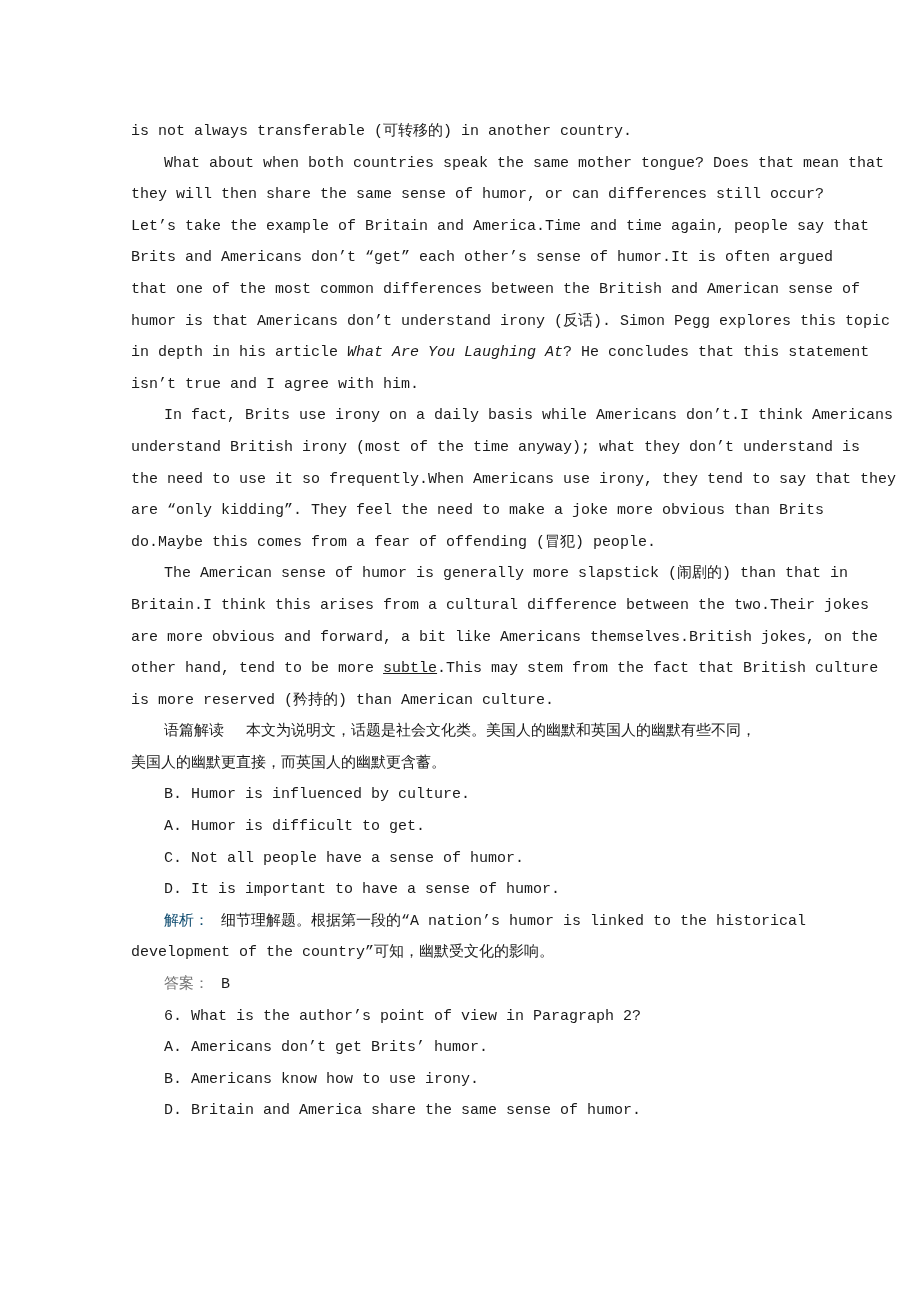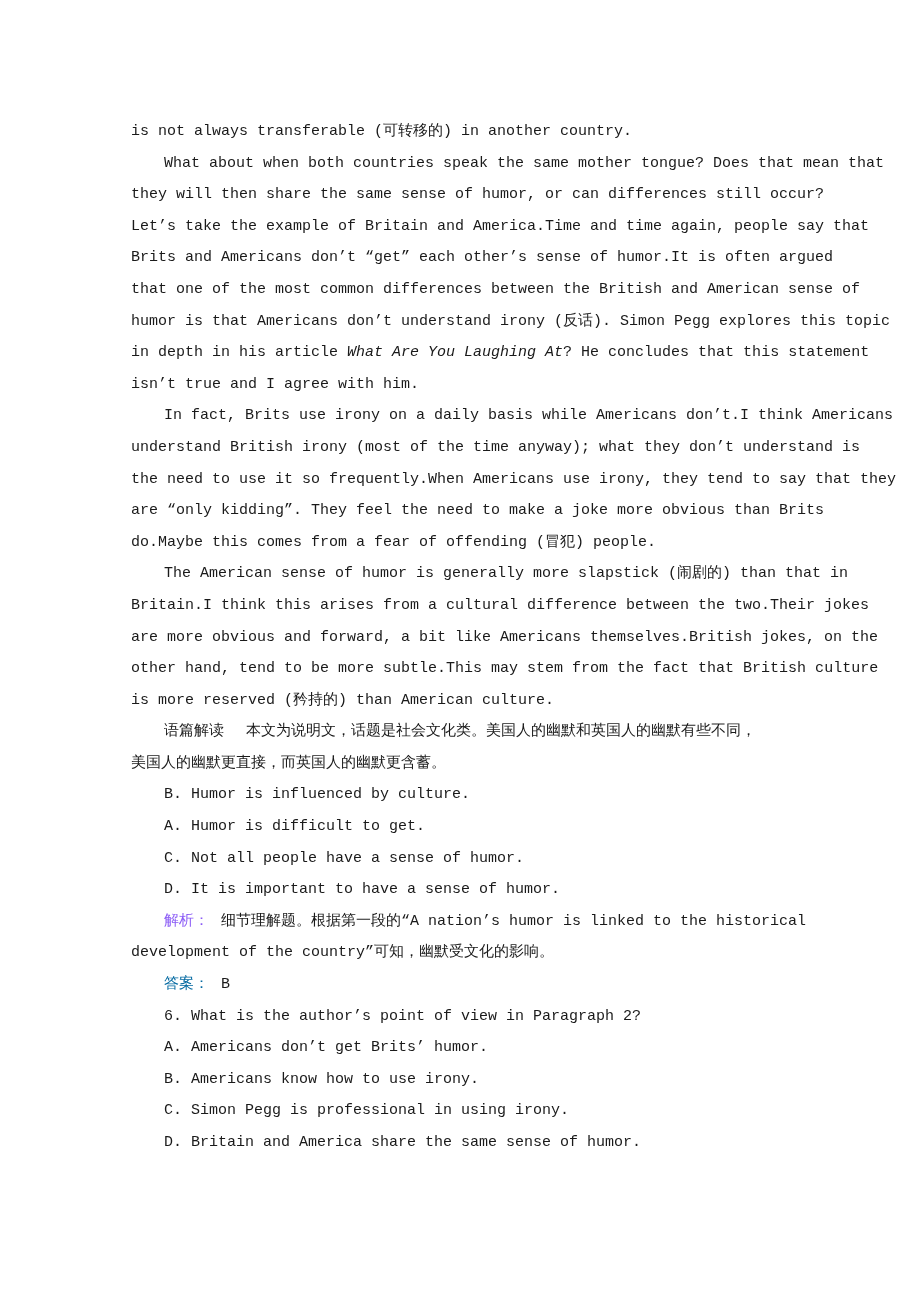--- a/index.html
+++ b/index.html
@@ -29,26 +29,27 @@
     white-space: nowrap;
     height: 31.6px;
   }
   .indent {
     padding-left: 33px;
   }
   .ital {
     font-style: italic;
   }
   .underline {
+    text-decoration: underline;
   }
   .label-blue {
-    color: #8b5cf6;
+    color: #0c4a6e;
   }
   .label-red {
-    color: #0369a1;
+    color: #737373;
   }
   .gap {
     display: inline-block;
     width: 22px;
   }
 </style>
 </head>
 <body>
 
 <div class="page">
@@ -104,17 +105,16 @@
     <div class="line">development of the country”可知，幽默受文化的影响。</div>
     <div class="line indent">
       <span class="label-red">答案：</span><span class="gap" style="width:12px"></span><span>B</span>
     </div>
   </div>
 
   <div>
     <div class="line indent">6. What is the author’s point of view in Paragraph 2?</div>
     <div class="line indent">A. Americans don’t get Brits’ humor.</div>
     <div class="line indent">B. Americans know how to use irony.</div>
-    <div class="line indent">C. Simon Pegg is professional in using irony.</div>
     <div class="line indent">D. Britain and America share the same sense of humor.</div>
   </div>
 
 </div>
 
 </body></html>

